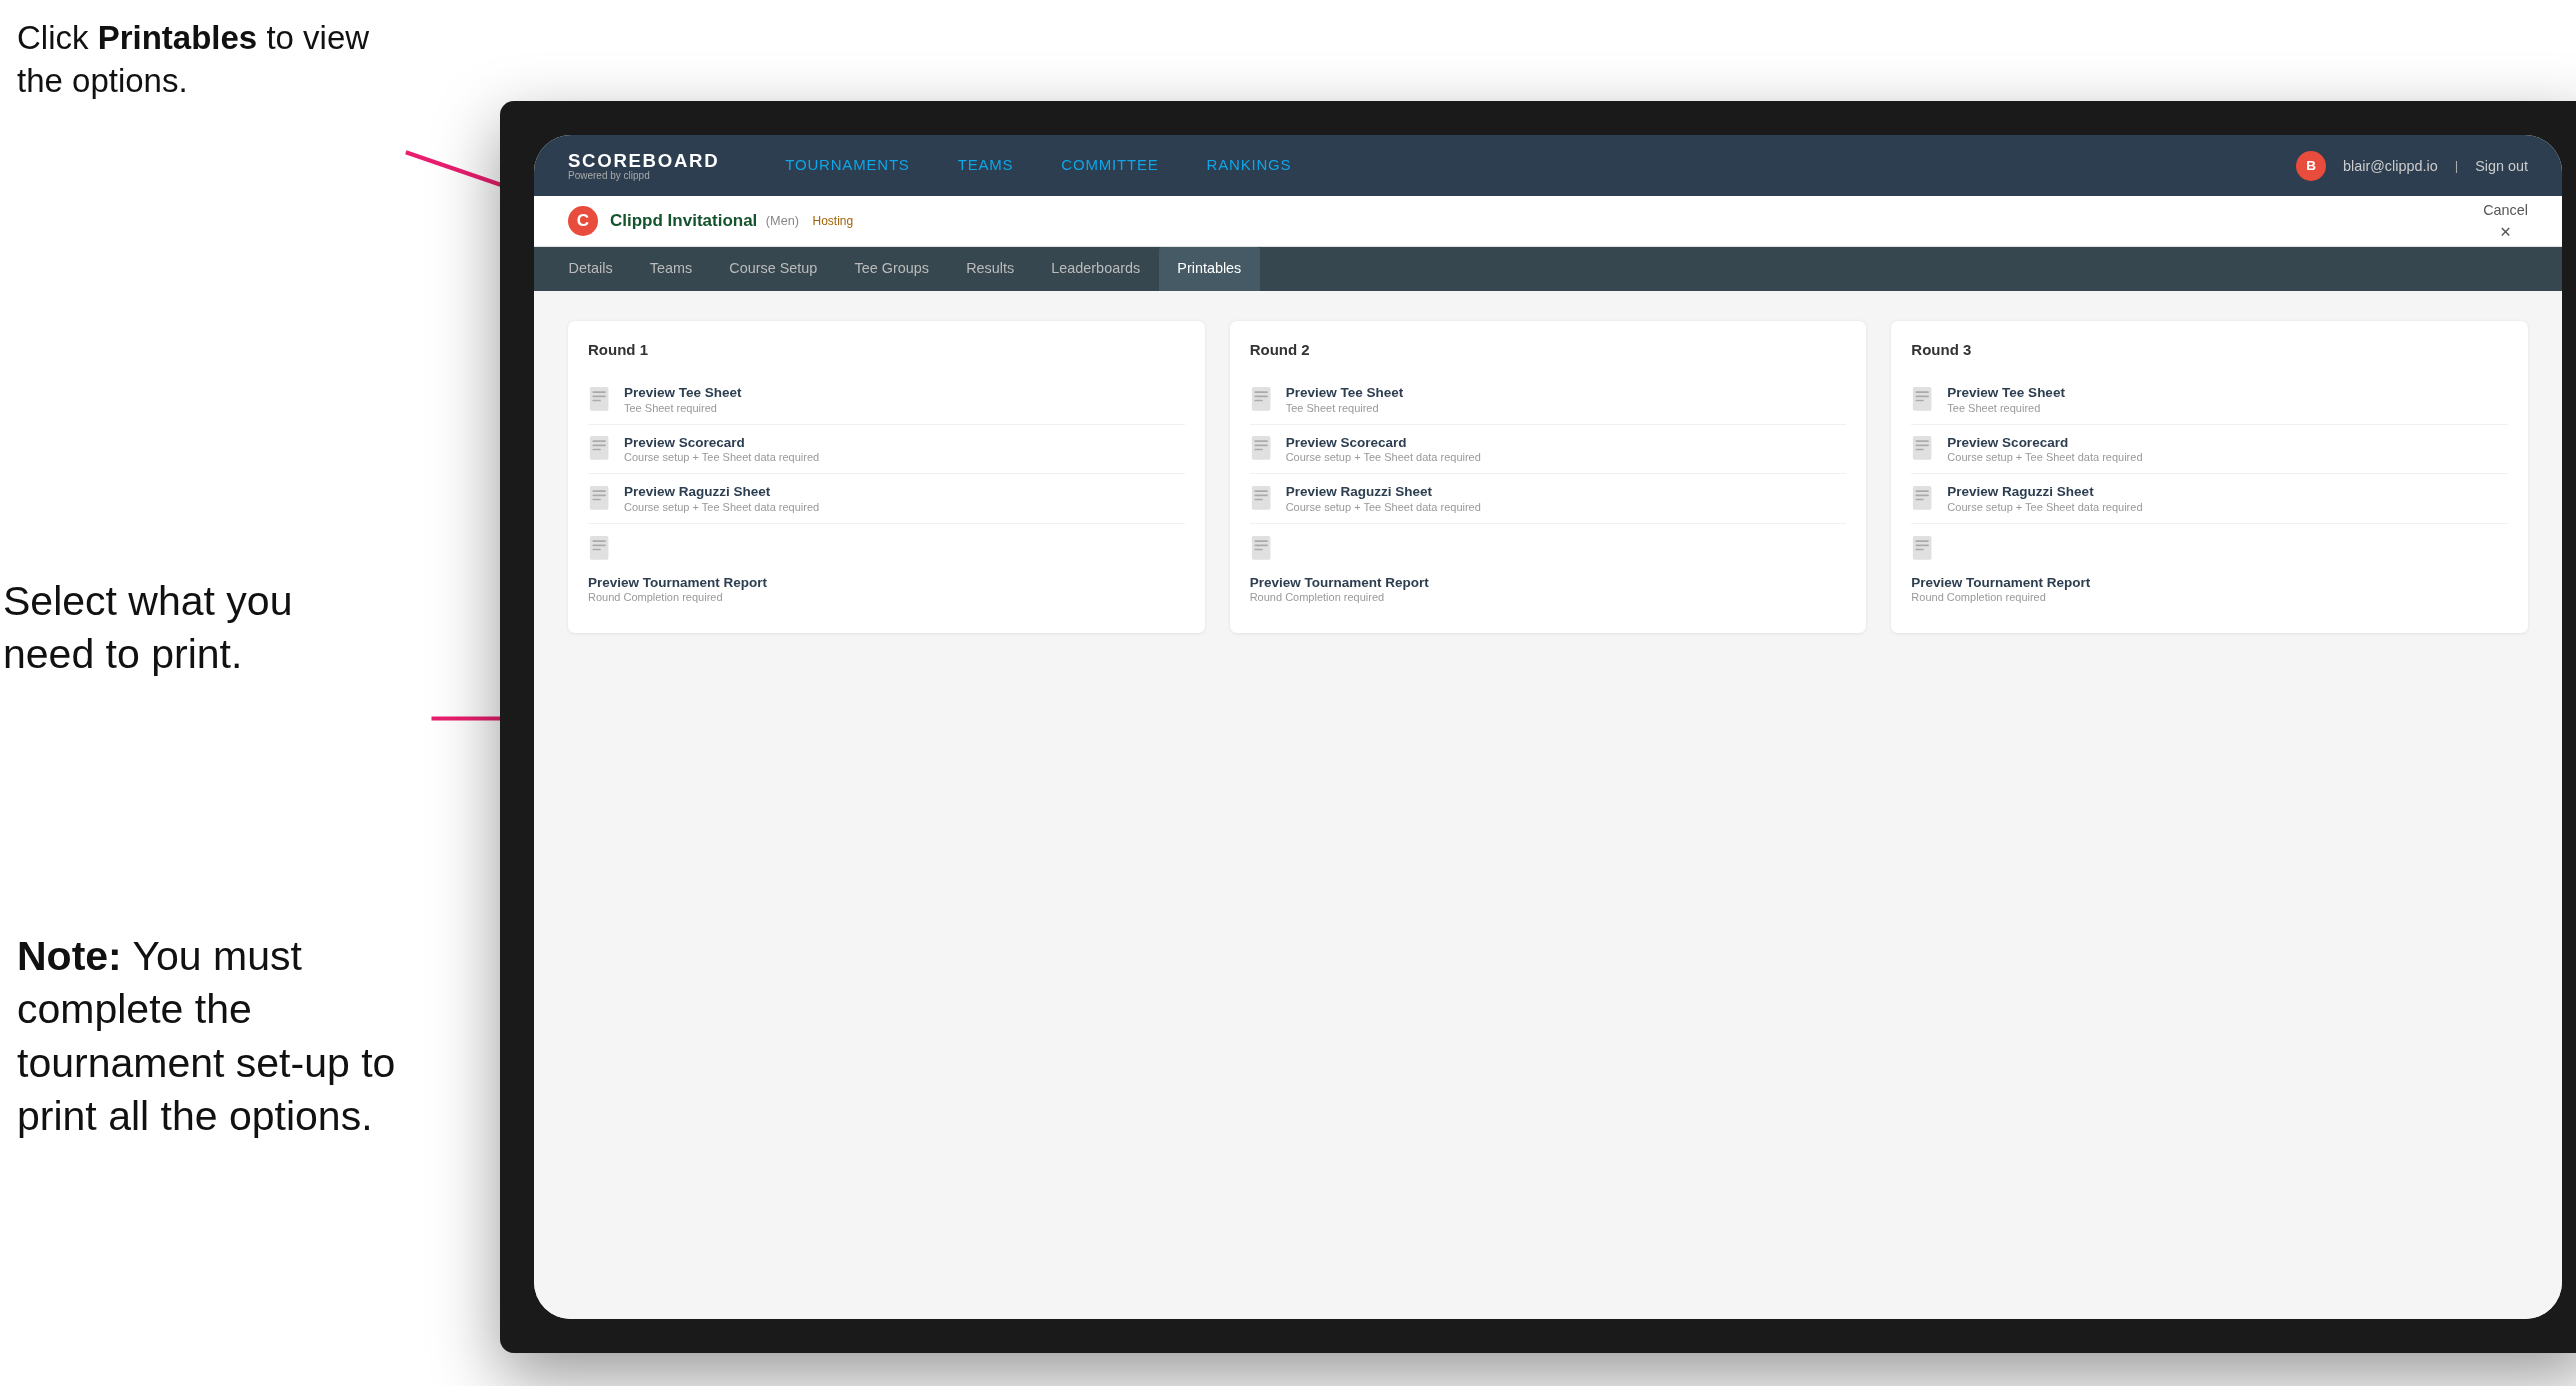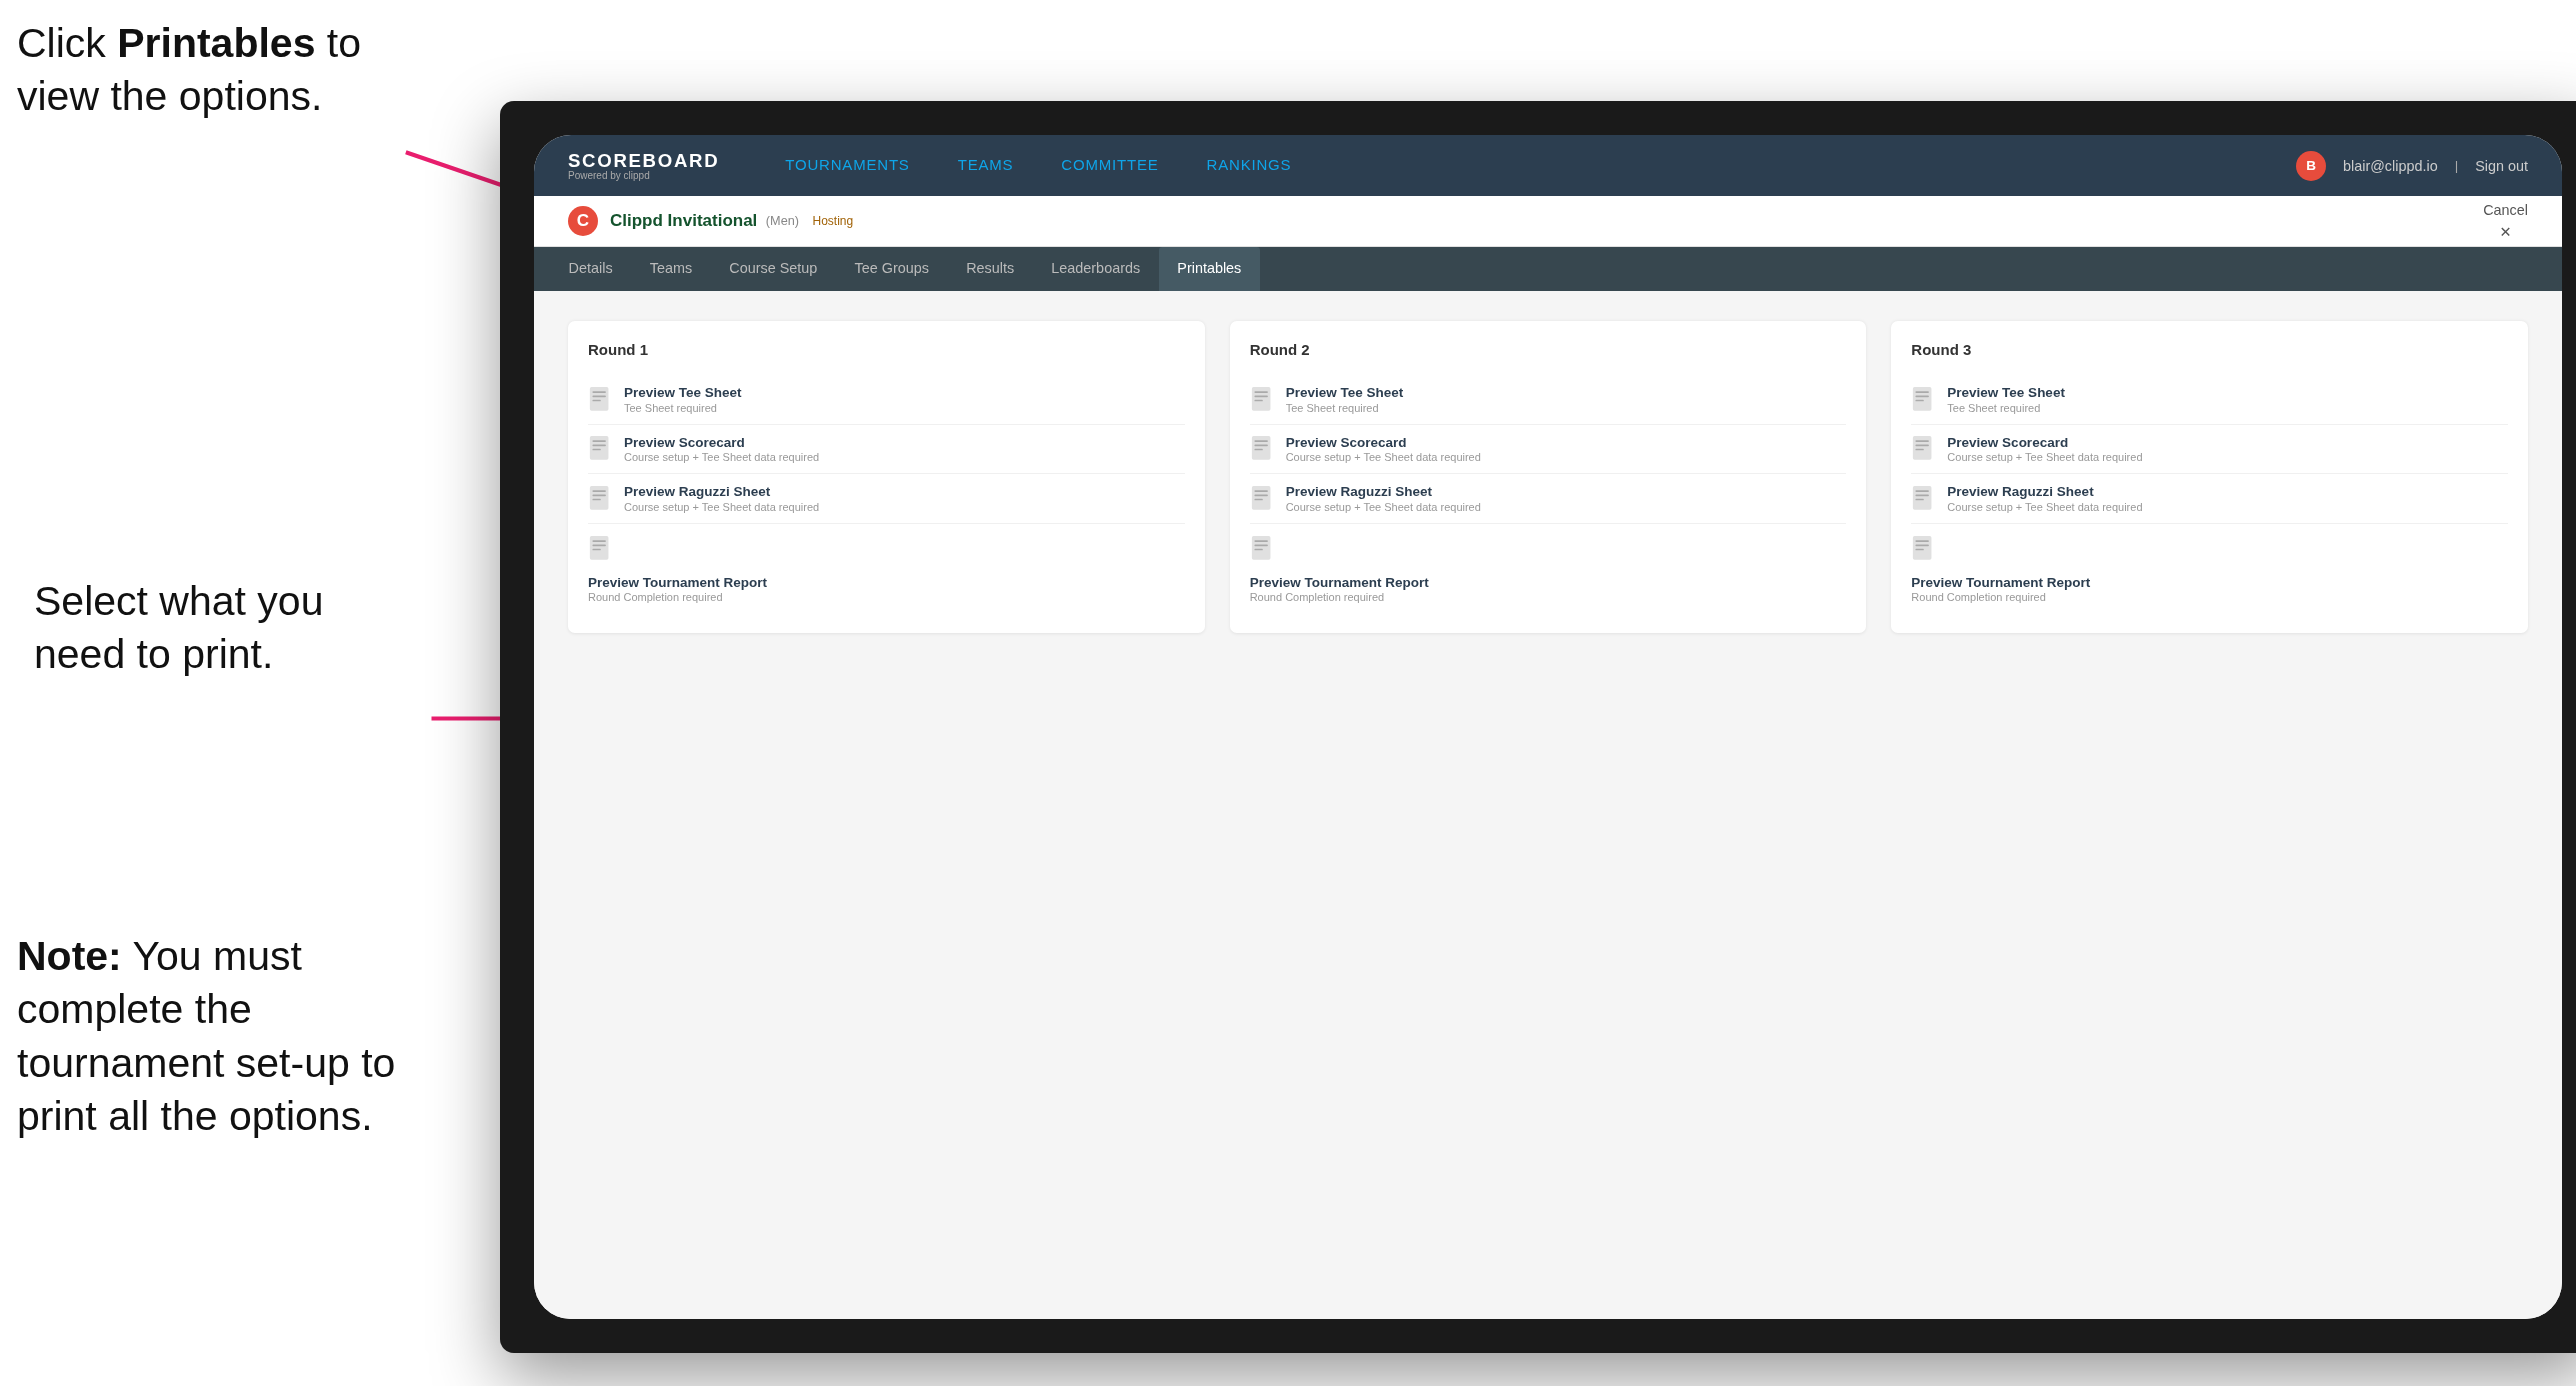--- a/index.html
+++ b/index.html
@@ -10,32 +10,32 @@
       height: 1386px;
       position: relative;
       overflow: hidden;
     }
 
     
     .annotation-top {
       position: absolute;
       top: 17px;
       left: 17px;
-      font-size: 41px;
+      font-size: 33px;
       line-height: 1.3;
       color: #111;
       max-width: 355px;
     }
     .annotation-top strong { font-weight: 800; }
 
     
     .annotation-middle {
       position: absolute;
       top: 575px;
-      left: 34px;
+      left: 3px;
       font-size: 41px;
       line-height: 1.3;
       color: #111;
       max-width: 355px;
     }
 
     
     .annotation-bottom {
       position: absolute;
       top: 930px;

